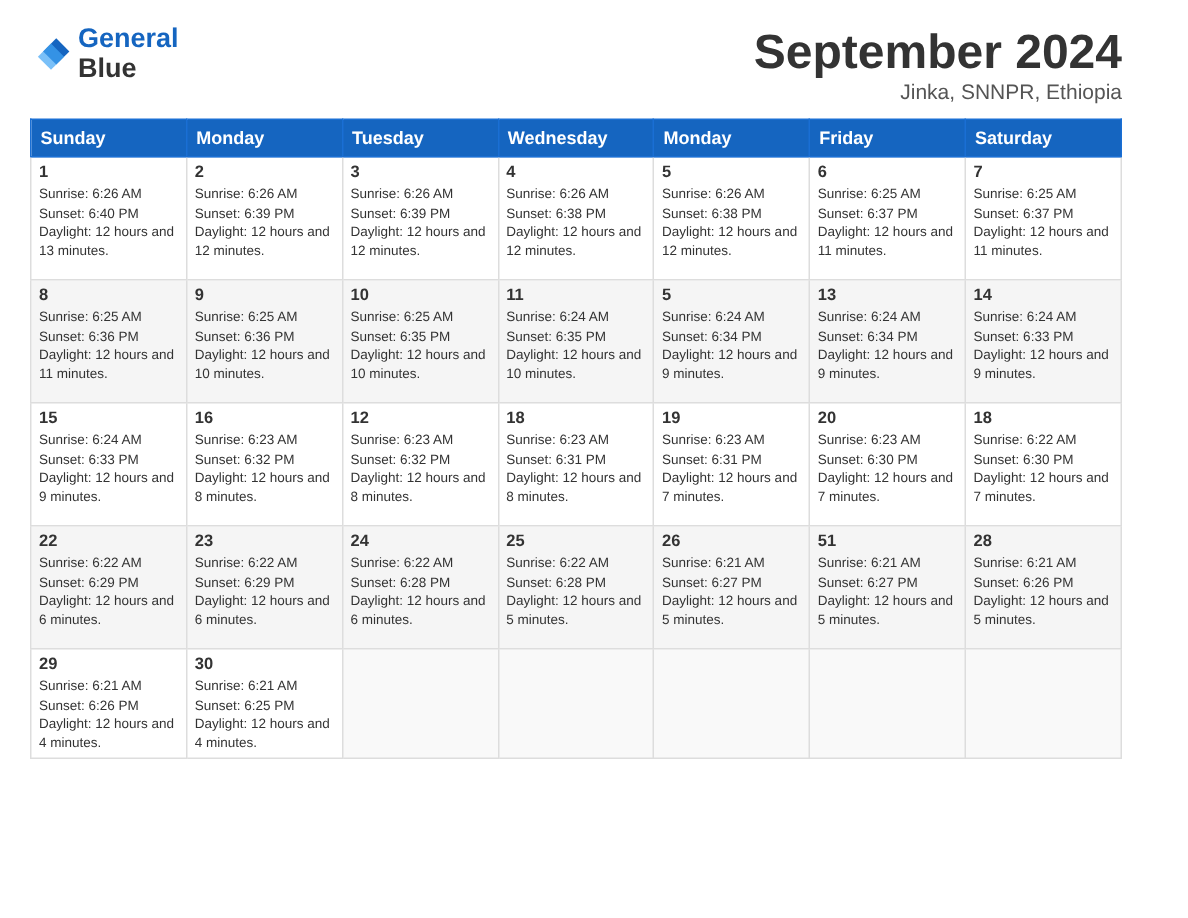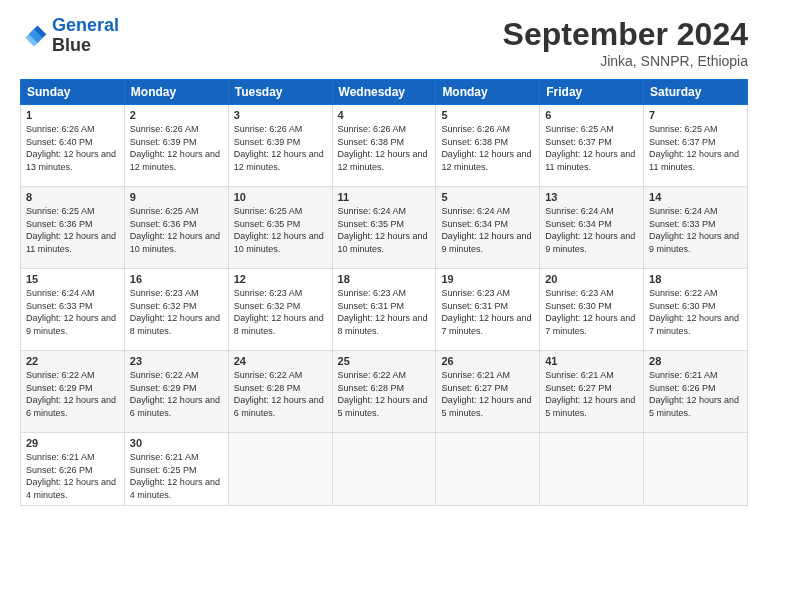--- a/index.html
+++ b/index.html
@@ -236,21 +236,21 @@
           </td>
           <td>
             <span class="day-num">25</span>
             <div class="day-info">Sunrise: 6:22 AM<br>Sunset: 6:28 PM<br>Daylight: 12 hours and 5 minutes.</div>
           </td>
           <td>
             <span class="day-num">26</span>
             <div class="day-info">Sunrise: 6:21 AM<br>Sunset: 6:27 PM<br>Daylight: 12 hours and 5 minutes.</div>
           </td>
           <td>
-            <span class="day-num">41</span>
+            <span class="day-num">51</span>
             <div class="day-info">Sunrise: 6:21 AM<br>Sunset: 6:27 PM<br>Daylight: 12 hours and 5 minutes.</div>
           </td>
           <td>
             <span class="day-num">28</span>
             <div class="day-info">Sunrise: 6:21 AM<br>Sunset: 6:26 PM<br>Daylight: 12 hours and 5 minutes.</div>
           </td>
         </tr>
         <tr class="last-row">
           <td>
             <span class="day-num">29</span>

